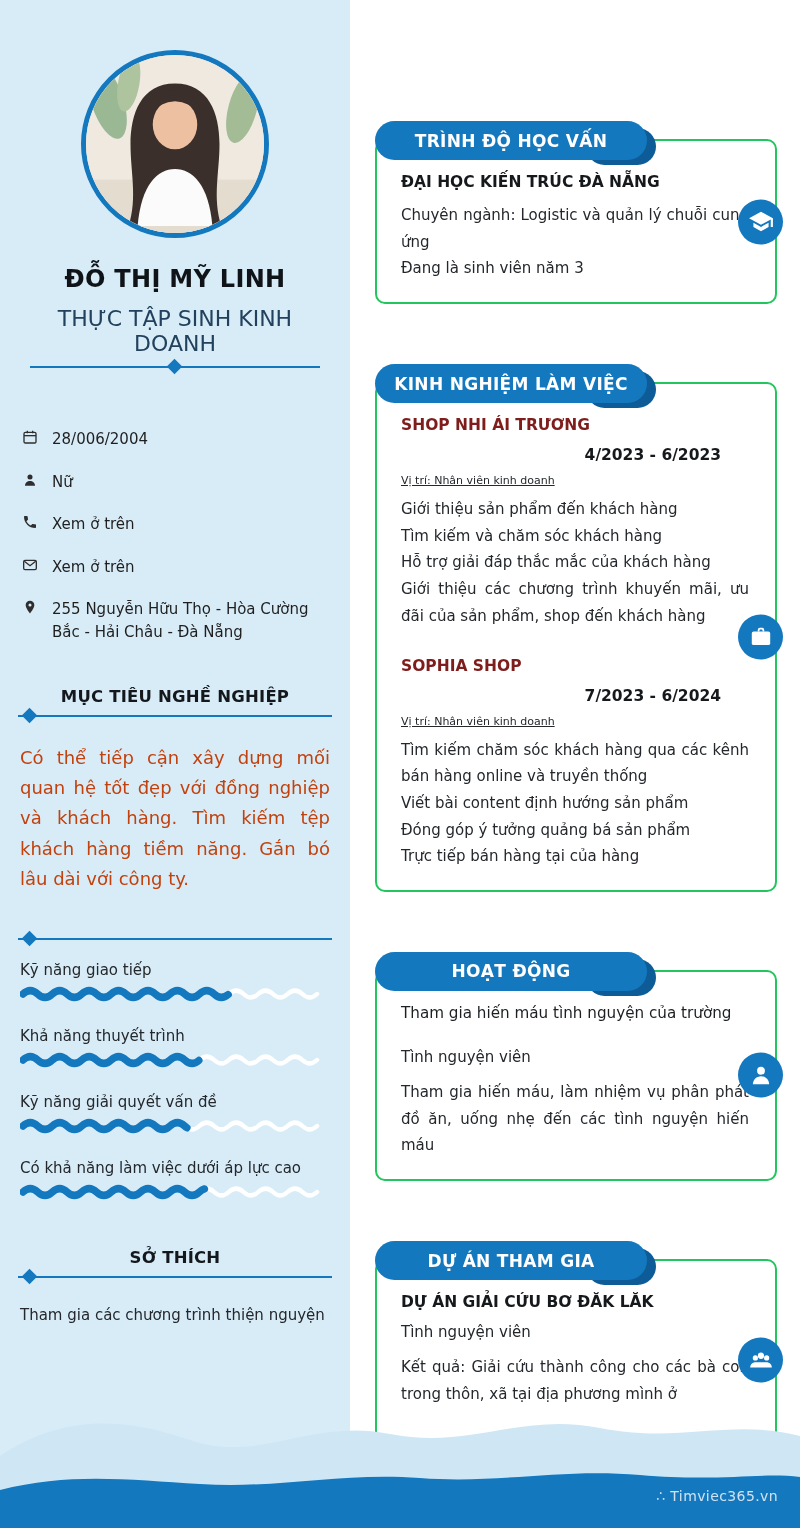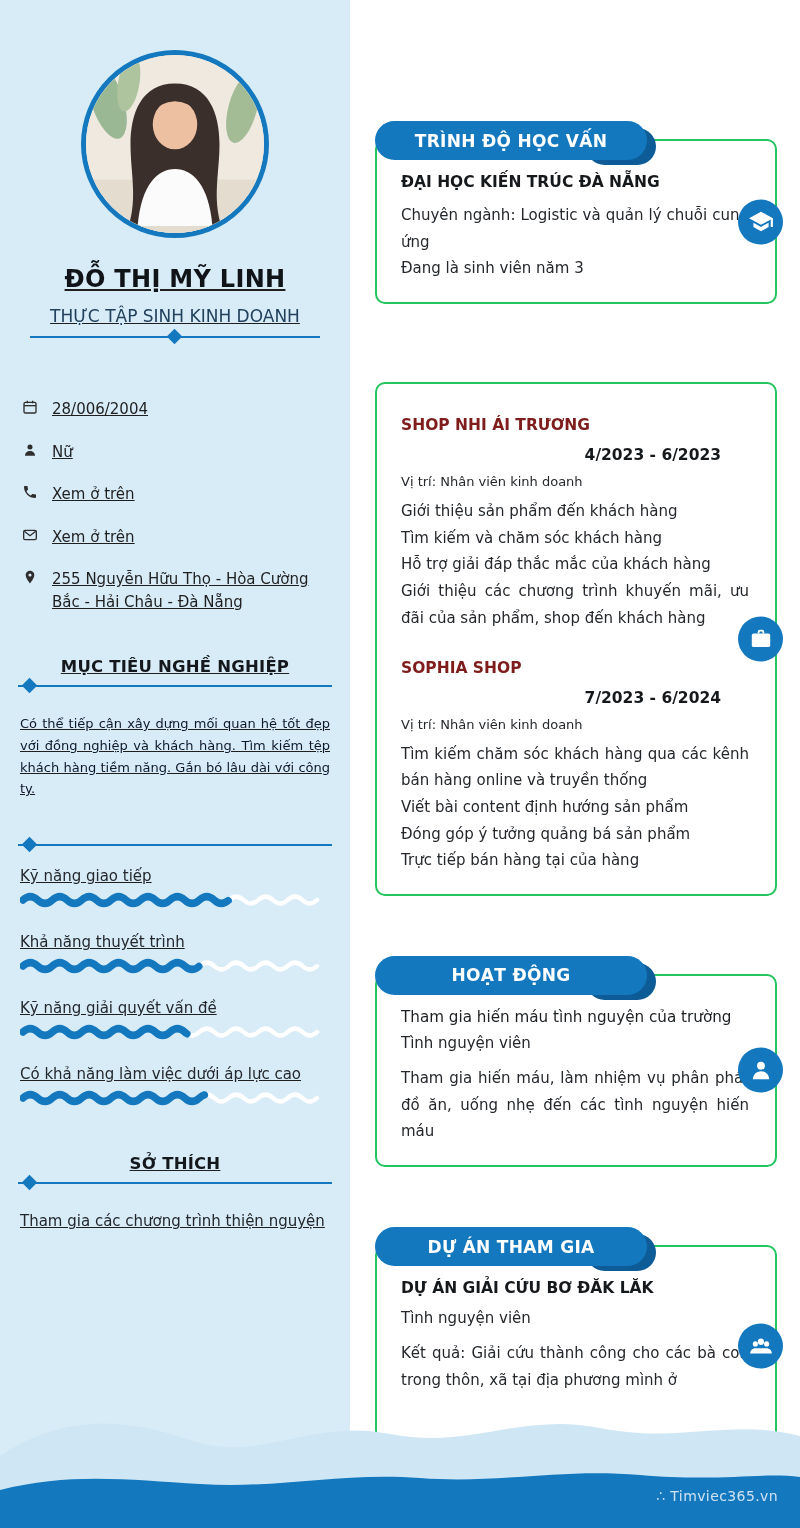--- a/index.html
+++ b/index.html
@@ -1,41 +1,41 @@
 <!DOCTYPE html>
 <html><head>
 <meta charset="utf-8">
 <style>
   * { box-sizing: border-box; margin: 0; padding: 0; }
   body { background:#fff; font-family:"DejaVu Sans","Liberation Sans",sans-serif; }
   .page { position:relative; width:800px; height:1528px; background:#fff; overflow:hidden; color:#1f1f1f; margin:0 auto; }
 
   
-  .sidebar { position:absolute; left:0; top:0; width:350px; height:100%; background:#d8ecf8;text-decoration:underline; }
+  .sidebar { position:absolute; left:0; top:0; width:350px; height:100%; background:#d8ecf8; }
   .photo-ring { width:188px; height:188px; border-radius:50%; border:5px solid #1478bf; margin:50px auto 0; overflow:hidden; background:#efe9e0; }
   .photo-ring svg { display:block; width:100%; height:100%; }
   .name { margin-top:27px; text-align:center; font-size:24px; font-weight:bold; color:#101418; letter-spacing:.3px; }
   .role-wrap { margin:13px 30px 0; }
-  .role { text-align:center; font-size:17px; color:#22415c; }
+  .role { text-align:center; font-size:22px; color:#22415c; }
   .rule { position:relative; height:2px; background:#1478bf; margin-top:10px; }
   .rule .dia { position:absolute; top:-5px; width:11px; height:11px; background:#1478bf; transform:rotate(45deg); }
   .dia-center { left:50%; margin-left:-6px; }
   .dia-left { left:6px; }
 
   .contact { margin:60px 0 0 22px; }
   .c-row { display:flex; gap:13px; margin-bottom:20px; font-size:15px; align-items:flex-start; line-height:1.5; padding-right:20px; }
   .c-icon { width:17px; flex:none; margin-top:1px; }
   .c-icon svg { display:block; width:16px; height:16px; }
 
   .side-sec { margin-top:44px; }
   .side-head { position:relative; margin:0 18px; }
   .side-head .t { text-align:center; font-weight:bold; font-size:16.5px; color:#14181c; letter-spacing:.2px; }
   .side-head .rule { margin-top:9px; }
 
-  .obj-text { margin:26px 20px 0; font-size:13px; line-height:1.68; text-align:justify; color:#0f172a; }
+  .obj-text { margin:26px 20px 0; font-size:18px; line-height:1.68; text-align:justify; color:#c2410c; }
 
   .skill { margin:21px 20px 0; }
   .skill .lbl { font-size:15px; margin-bottom:7px; color:#24282c; }
   .bar-track { fill:none; stroke:#ffffff; stroke-width:4.5; stroke-linecap:round; }
   .bar-fill  { fill:none; stroke:#1478bf; stroke-width:7.5; stroke-linecap:round; }
 
   .hobby { margin:24px 20px 0; font-size:15px; line-height:1.75; color:#24282c; }
 
   
   .main { position:absolute; left:375px; top:0; width:402px; }
@@ -49,25 +49,25 @@
 
   .icon-badge { position:absolute; right:-8px; top:50%; transform:translateY(-50%); width:45px; height:45px; border-radius:50%; background:#1478bf; display:flex; align-items:center; justify-content:center; z-index:2; }
   .icon-badge svg { width:26px; height:26px; fill:#fff; display:block; }
   .badge-high { top:42%; }
 
   .h-school { font-weight:bold; font-size:15.5px; margin-bottom:11px; color:#16191c; }
   .line { font-size:15px; line-height:1.78; text-align:justify; color:#24282c; }
 
   .job-company { font-weight:bold; font-size:15.5px; color:#7f1d1d; }
   .job-dates { font-weight:bold; font-size:15.5px; text-align:right; margin:12px 28px 10px 0; color:#16191c; }
-  .job-pos { font-size:13px; margin-bottom:9px; color:#24282c; }
+  .job-pos { font-size:11px; margin-bottom:9px; color:#24282c;text-decoration:underline; }
   .details p { margin:0; font-size:15px; line-height:1.78; text-align:justify; color:#24282c; }
   .job + .job { margin-top:27px; }
 
-  .act-title { font-size:15.2px; margin-bottom:8px; color:#1c2023; }
+  .act-title { font-size:15.2px; margin-bottom:26px; color:#1c2023; }
   .act-role { font-size:15px; margin-bottom:13px; color:#24282c; }
   .act-desc { font-size:15px; line-height:1.78; text-align:justify; color:#24282c; }
   .proj-title { font-weight:bold; font-size:15.5px; margin-bottom:12px; color:#16191c; }
 
   
   .waves { position:absolute; left:0; bottom:0; width:800px; height:150px; z-index:5; pointer-events:none; }
   .waves svg { display:block; width:800px; height:150px; }
   .watermark { position:absolute; right:22px; bottom:24px; z-index:6; color:#f0f5fa; font-size:14px; letter-spacing:.4px; opacity:.85; }
 </style>
 </head>
@@ -219,20 +219,24 @@
         <svg viewBox="0 0 24 24">
             <path d="M5 13.18v4L12 21l7-3.82v-4L12 17l-7-3.82zM12 3L1 9l11 6 9-4.91V17h2V9L12 3z"></path>
           </svg>
       </div>
       <div class="h-school">ĐẠI HỌC KIẾN TRÚC ĐÀ NẴNG</div>
       <p class="line">Chuyên ngành: Logistic và quản lý chuỗi cung ứng</p>
       <p class="line">Đang là sinh viên năm 3</p>
     </section>
 
     <section class="panel">
+      <div class="pill">
+        <span class="tail"></span>
+        <span class="bg">KINH NGHIỆM LÀM VIỆC</span>
+      </div>
       <div class="icon-badge">
         <svg viewBox="0 0 24 24">
             <path d="M9 5a2 2 0 012-2h2a2 2 0 012 2v1.5h-1.6V5.2a.7.7 0 00-.7-.7h-1.4a.7.7 0 00-.7.7v1.3H9V5z"></path>
             <rect x="3.5" y="6.5" width="17" height="12.5" rx="1.8"></rect>
           </svg>
       </div>
 
       <div class="job">
         <div class="job-company">SHOP NHI ÁI TRƯƠNG</div>
         <div class="job-dates">4/2023 - 6/2023</div>

